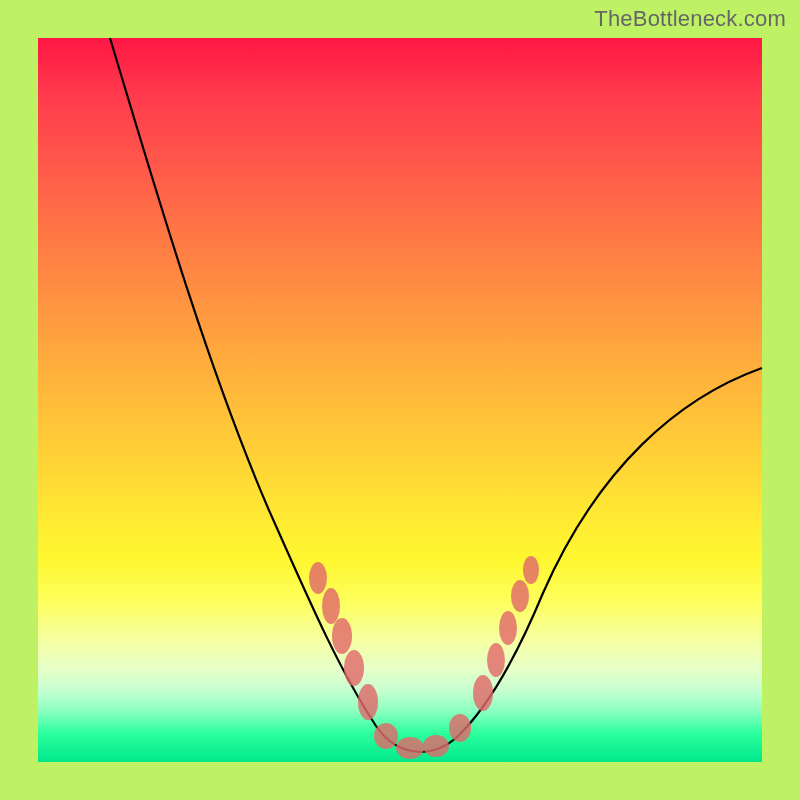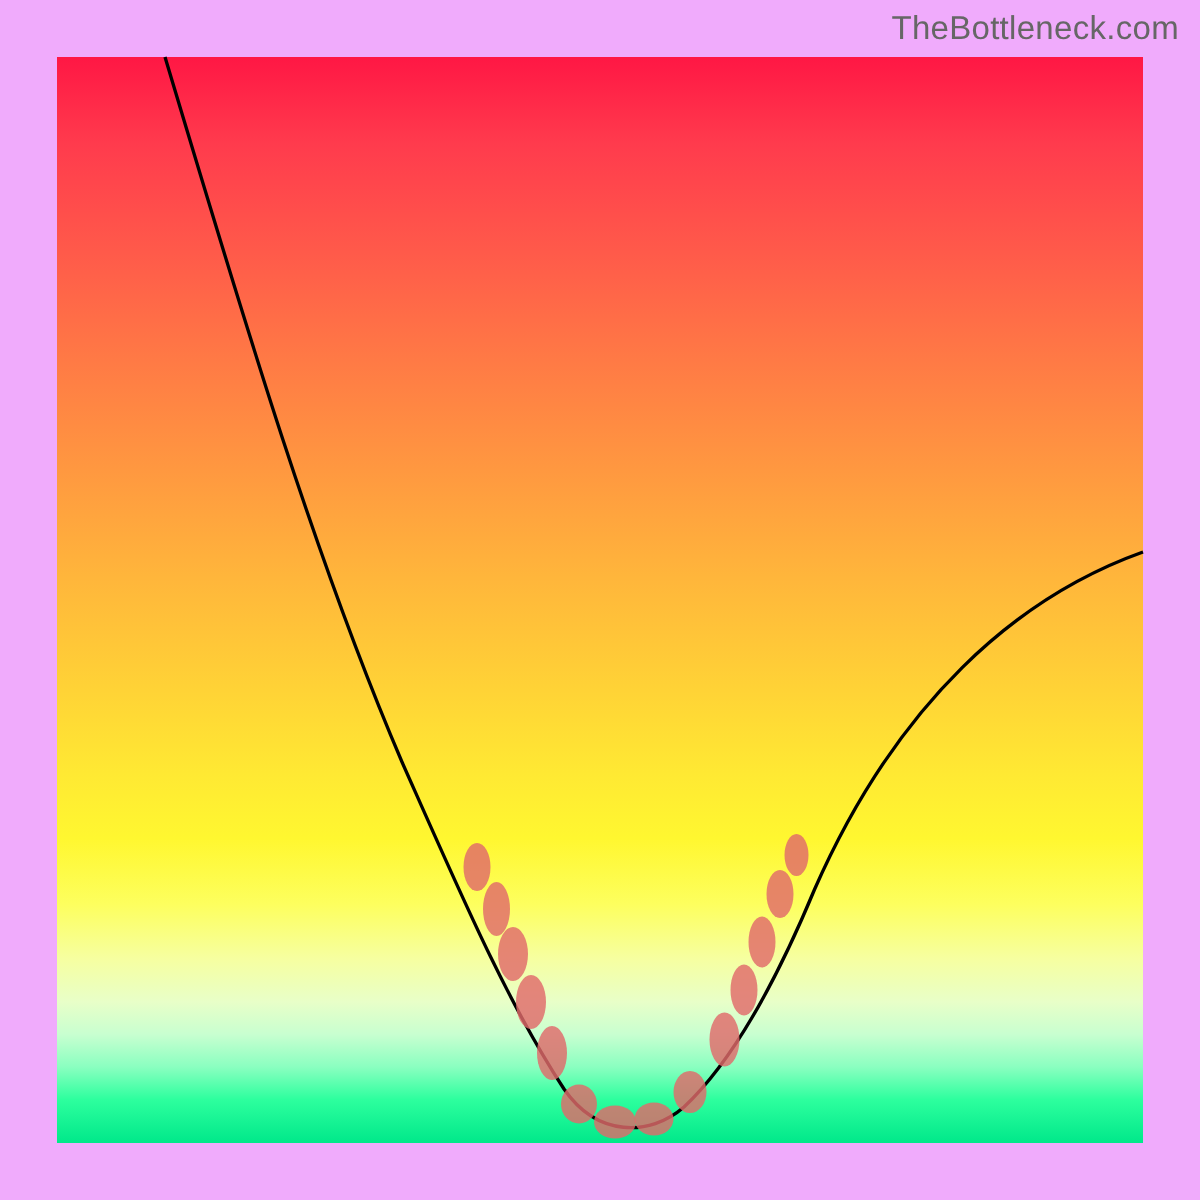--- a/index.html
+++ b/index.html
@@ -9,21 +9,21 @@
     height: 800px;
     background: #000;
     overflow: hidden;
     font-family: Arial, Helvetica, sans-serif;
   }
   .frame {
     position: absolute;
     top: 0; left: 0;
     width: 800px;
     height: 800px;
-    background: #f0abfc;
+    background: #bef264;
   }
   .plot {
     position: absolute;
     top: 38px;
     left: 38px;
     width: 724px;
     height: 724px;
     
     background: linear-gradient(to bottom,
       #ff1744 0%,

